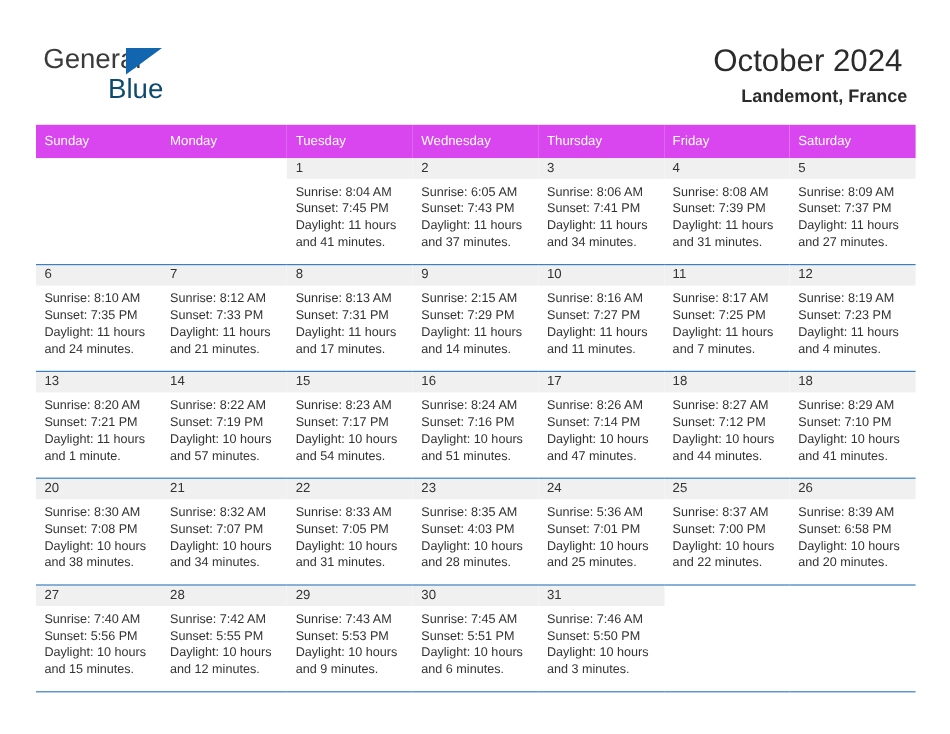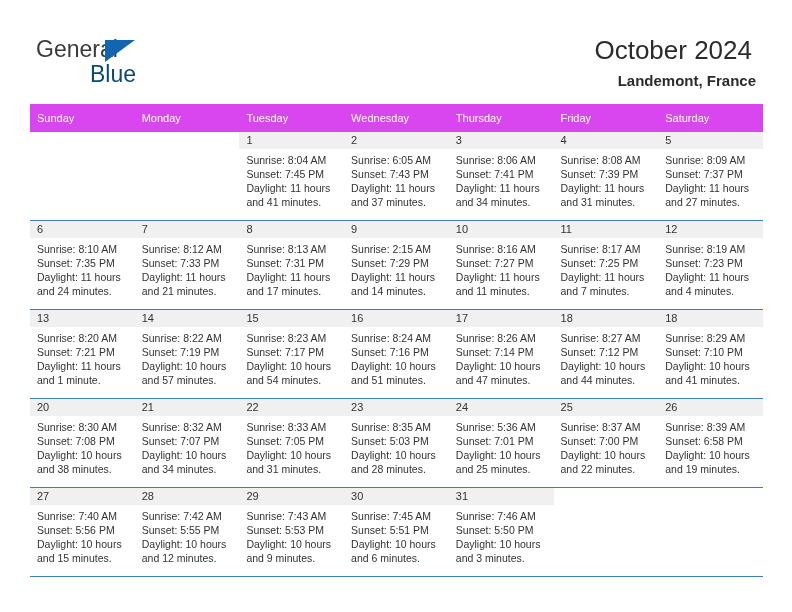--- a/index.html
+++ b/index.html
@@ -379,21 +379,21 @@
               <div>Sunrise: 8:33 AM</div>
               <div>Sunset: 7:05 PM</div>
               <div>Daylight: 10 hours</div>
               <div>and 31 minutes.</div>
             </div>
           </td>
           <td class="">
             <div class="daynum-strip">23</div>
             <div class="cell-body">
               <div>Sunrise: 8:35 AM</div>
-              <div>Sunset: 5:03 PM</div>
+              <div>Sunset: 4:03 PM</div>
               <div>Daylight: 10 hours</div>
               <div>and 28 minutes.</div>
             </div>
           </td>
           <td class="">
             <div class="daynum-strip">24</div>
             <div class="cell-body">
               <div>Sunrise: 5:36 AM</div>
               <div>Sunset: 7:01 PM</div>
               <div>Daylight: 10 hours</div>
@@ -408,21 +408,21 @@
               <div>Daylight: 10 hours</div>
               <div>and 22 minutes.</div>
             </div>
           </td>
           <td class="">
             <div class="daynum-strip">26</div>
             <div class="cell-body">
               <div>Sunrise: 8:39 AM</div>
               <div>Sunset: 6:58 PM</div>
               <div>Daylight: 10 hours</div>
-              <div>and 19 minutes.</div>
+              <div>and 20 minutes.</div>
             </div>
           </td>
         </tr>
         <tr class="week-row">
           <td class="">
             <div class="daynum-strip">27</div>
             <div class="cell-body">
               <div>Sunrise: 7:40 AM</div>
               <div>Sunset: 5:56 PM</div>
               <div>Daylight: 10 hours</div>

